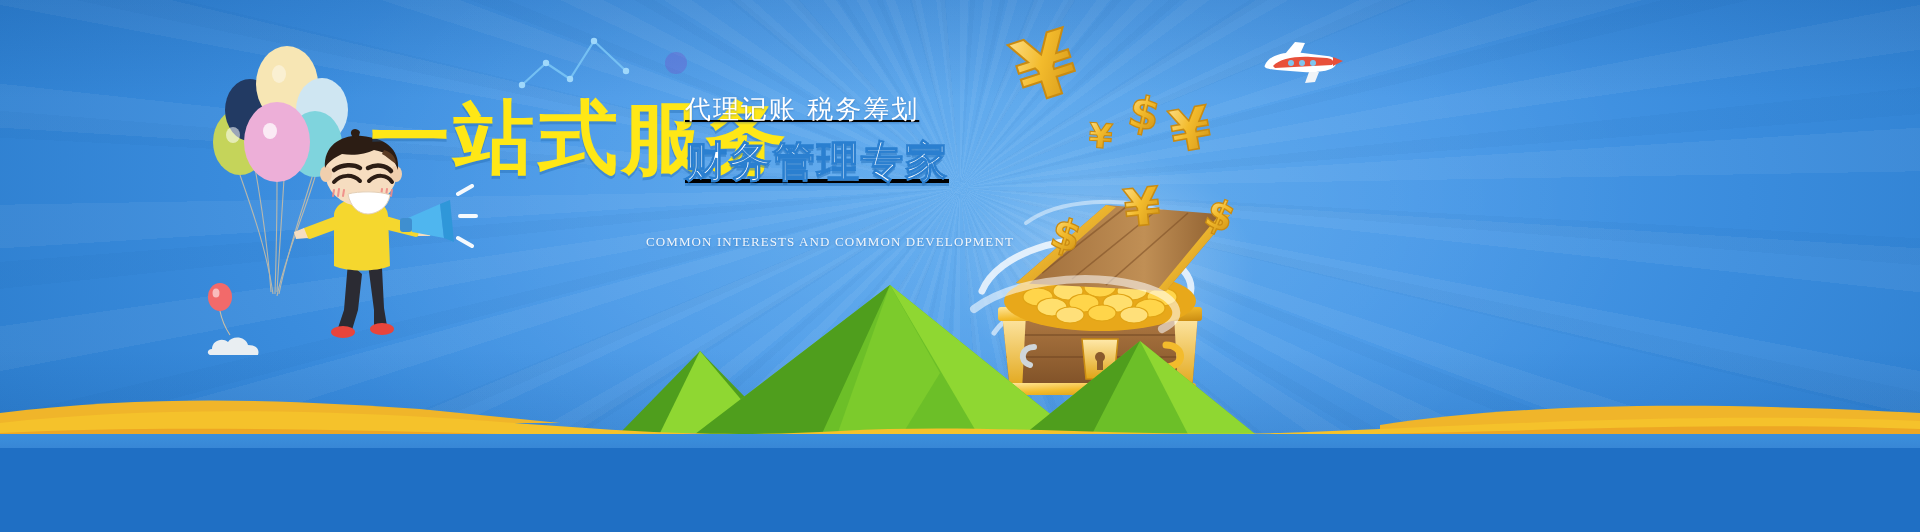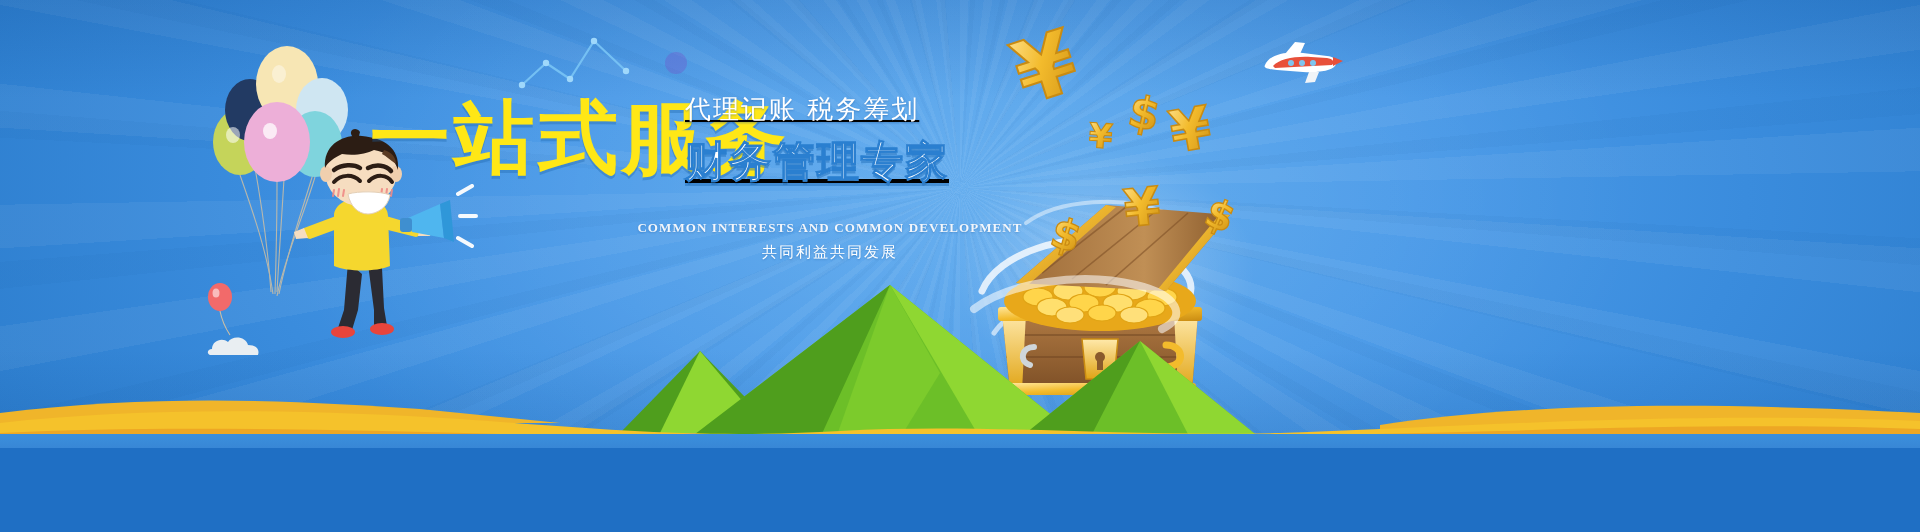--- a/index.html
+++ b/index.html
@@ -73,26 +73,25 @@
     white-space:nowrap;
   }
   .tagline{position:absolute;left:160px;top:128px;width:600px;text-align:center;}
   .tg1{
     font-family:"Liberation Serif","DejaVu Serif",serif;
     font-size:21px;letter-spacing:1.6px;color:#fdfbe8;
     text-shadow:0 1px 2px rgba(20,80,150,.4);
     white-space:nowrap;
   }
   .tg2{
-    margin-top:8px;
+    margin-top:22px;
     font-family:"Liberation Serif","DejaVu Serif",serif;
     font-size:13px;letter-spacing:1.1px;color:#f2f6fb;
     text-shadow:0 1px 2px rgba(20,80,150,.35);
     white-space:nowrap;
-    font-weight:bold;
   }
   .tg3{
     margin-top:7px;
     font-family:"DejaVu Sans","Liberation Sans",sans-serif;
     font-size:15px;letter-spacing:2px;color:#ffffff;
     text-shadow:0 1px 2px rgba(20,80,150,.35);
     white-space:nowrap;
   }
 
   
@@ -229,21 +228,20 @@
   </div>
 
   <div class="headline-wrap">
     <div class="hl-main">一站式服务</div>
     <div class="hl-side">
       <div class="hl-sub1">代理记账 税务筹划</div>
       <div class="hl-sub2">财务管理专家</div>
     </div>
     <div class="tagline">
       <div class="tg2">COMMON INTERESTS AND COMMON DEVELOPMENT</div>
-      <div class="tg3">共同利益共同发展</div>
     </div>
   </div>
 
   <div class="chest">
     <svg width="340" height="320" viewBox="0 0 340 320">
       <defs>
         <linearGradient id="gGold" x1="0" y1="0" x2="1" y2="1">
           <stop offset="0%" stop-color="#ffe69a"></stop>
           <stop offset="45%" stop-color="#f3bb2c"></stop>
           <stop offset="100%" stop-color="#c98b12"></stop>

